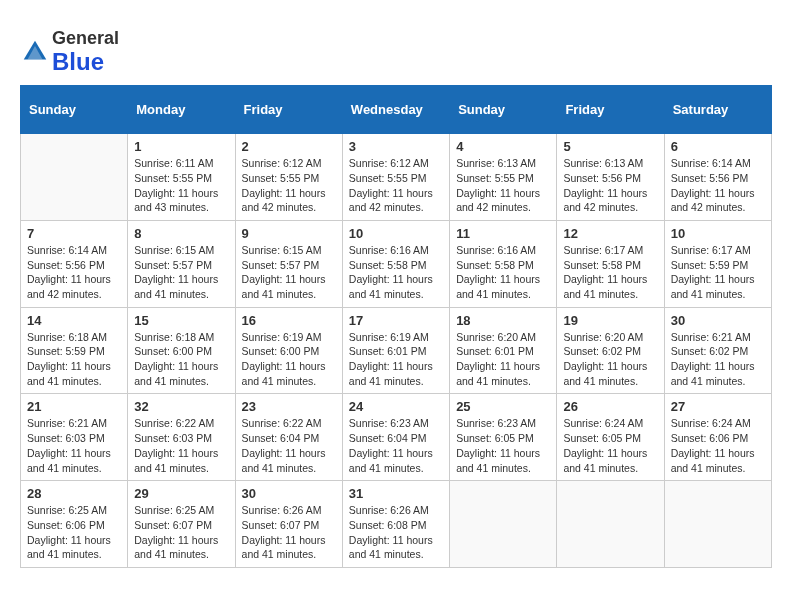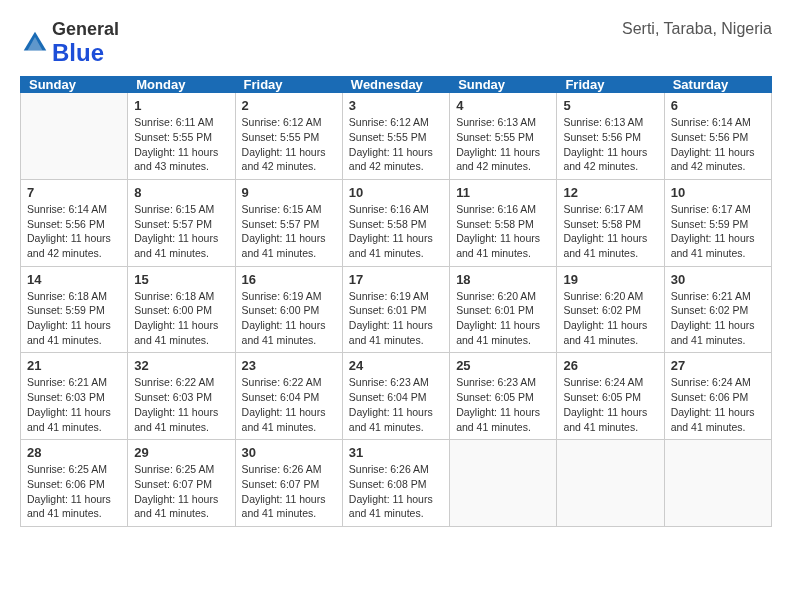--- a/index.html
+++ b/index.html
@@ -12,20 +12,21 @@
     }
     .header {
       display: flex;
       justify-content: space-between;
       align-items: flex-start;
       margin-bottom: 10px;
     }
     .logo {
       display: flex;
       align-items: center;
+      margin-top: 9px;
     }
     .logo-text {
       display: flex;
       flex-direction: column;
       line-height: 1.1;
     }
     .logo-general {
       font-size: 18px;
       font-weight: bold;
       color: #333;
@@ -54,21 +55,21 @@
     }
     .calendar {
       width: 100%;
       border-collapse: collapse;
       border: 1px solid #ccc;
     }
     .calendar th {
       background-color: #1a6bb5;
       color: white;
       text-align: left;
-      padding: 0 8px;
+      padding: 16px 8px;
       font-size: 13px;
       border: 1px solid #1a6bb5;
     }
     .calendar td {
       vertical-align: top;
       border: 1px solid #ccc;
       padding: 5px 6px;
       width: 14.28%;
       min-height: 80px;
       font-size: 11px;
@@ -97,21 +98,20 @@
     <svg class="logo-icon" viewBox="0 0 40 40">
       <polygon points="20,5 35,30 5,30" fill="#1a6bb5"></polygon>
       <polygon points="20,12 30,30 10,30" fill="white" opacity="0.3"></polygon>
     </svg>
     <div class="logo-text">
       <span class="logo-general">General</span>
       <span class="logo-blue">Blue</span>
     </div>
   </div>
   <div class="title-area">
-    <div class="location">Serti, Taraba, Nigeria</div>
   </div>
 </div>
 
 <table class="calendar">
   <thead>
     <tr>
     <th>Sunday</th>
         <th>Monday</th>
         <th>Friday</th>
         <th>Wednesday</th>

